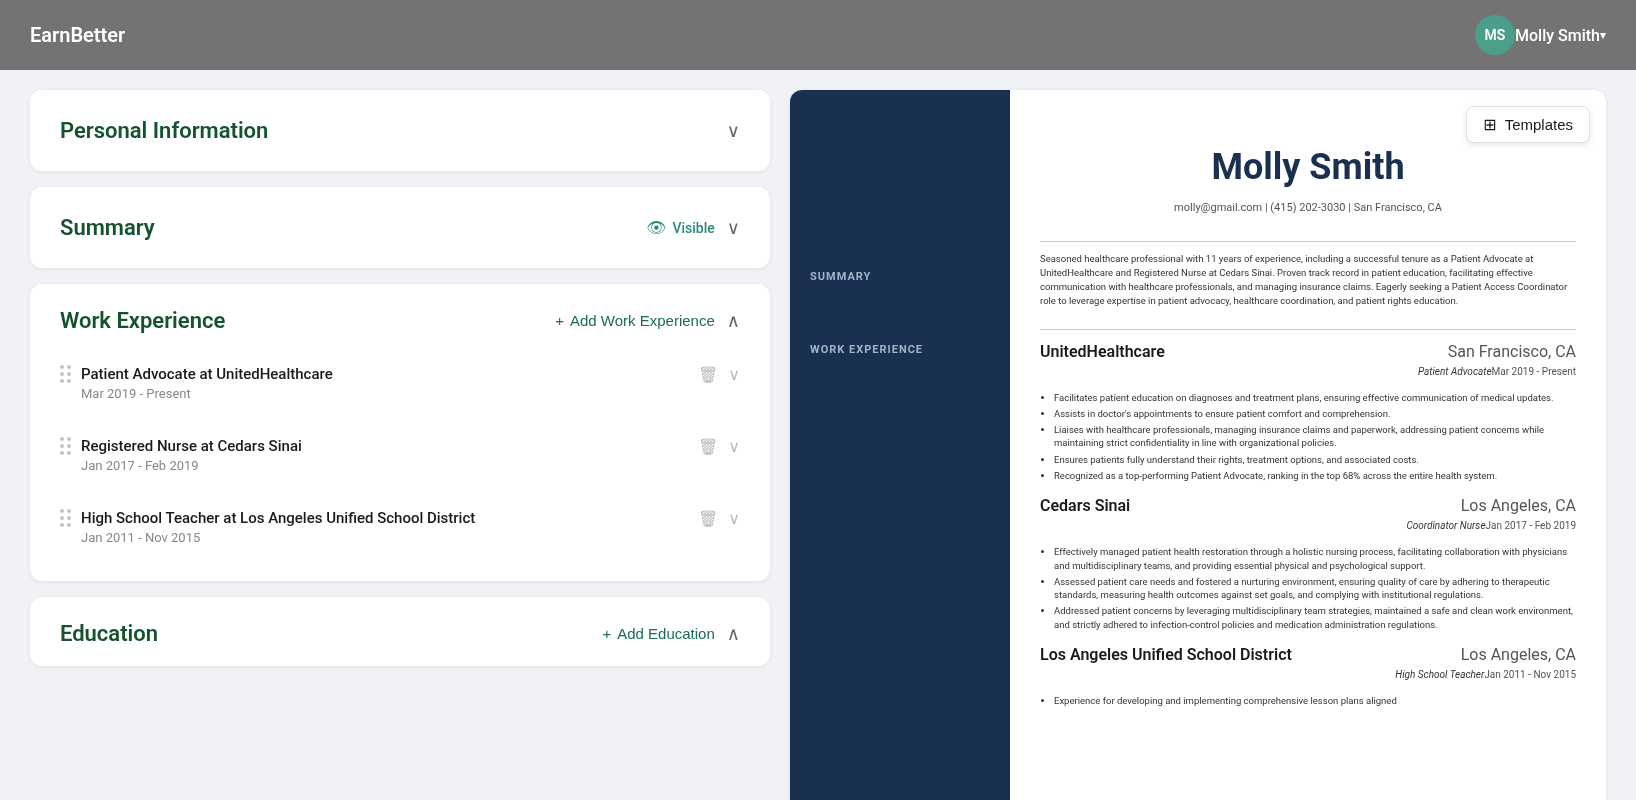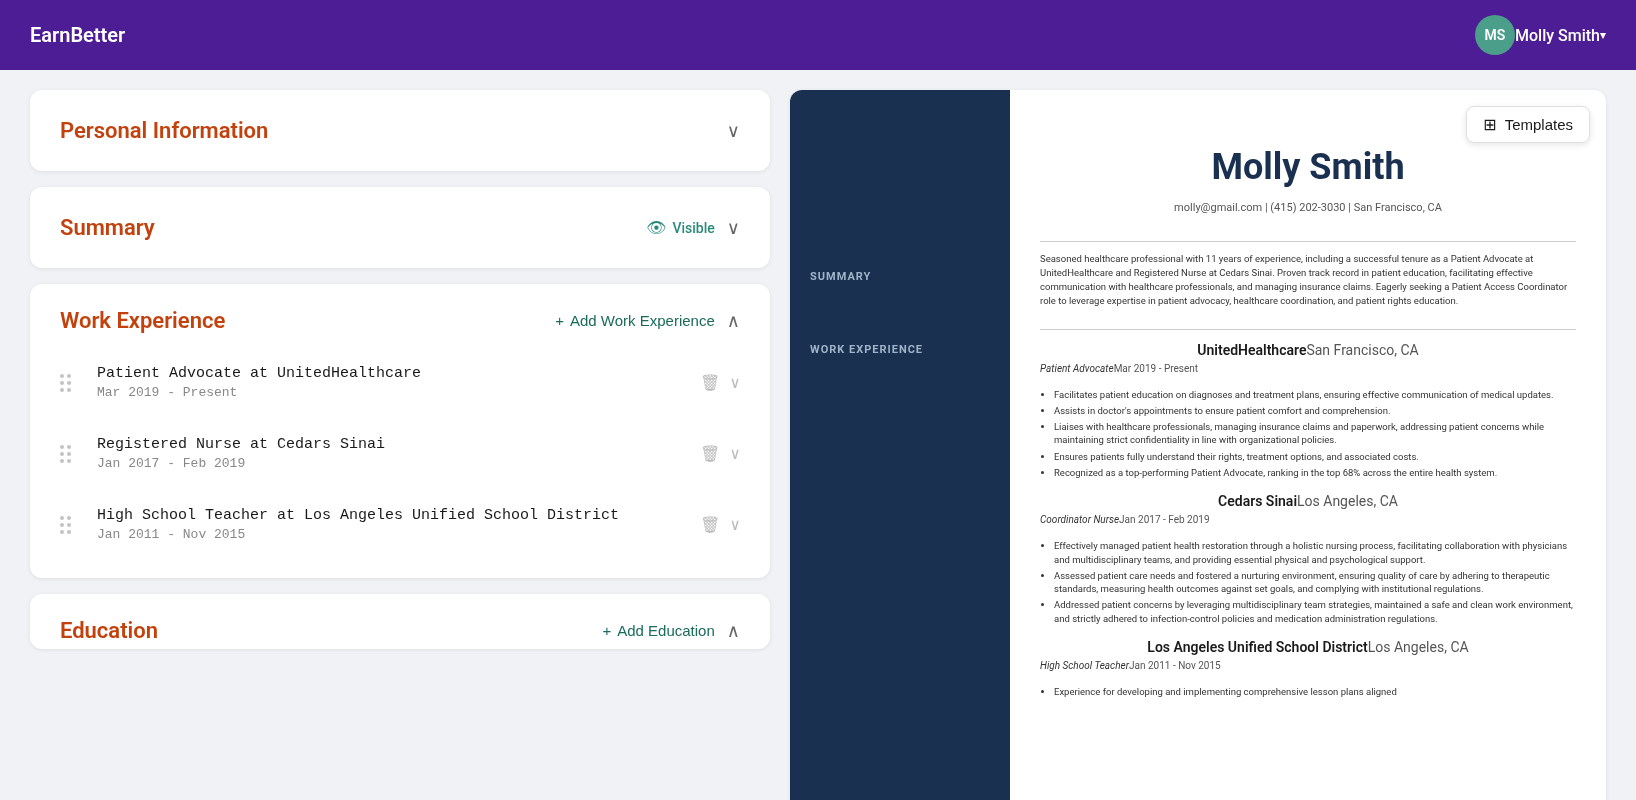--- a/index.html
+++ b/index.html
@@ -4,21 +4,21 @@
   <style>
     * { box-sizing: border-box; margin: 0; padding: 0; }
     body {
       font-family: -apple-system, BlinkMacSystemFont, 'Segoe UI', Roboto, sans-serif;
       background: #f0f2f5;
       min-height: 800px;
     }
 
     
     .header {
-      background: #4c1d95;
+      background: #737373;
       height: 70px;
       display: flex;
       align-items: center;
       justify-content: space-between;
       padding: 0 30px;
     }
     .header-logo {
       color: white;
       font-size: 20px;
       font-weight: 600;
@@ -76,21 +76,21 @@
     .section-header {
       display: flex;
       align-items: center;
       justify-content: space-between;
       padding: 28px 30px;
       cursor: pointer;
     }
     .section-title {
       font-size: 22px;
       font-weight: 600;
-      color: #c2410c;
+      color: #14532d;
     }
     .section-header-right {
       display: flex;
       align-items: center;
       gap: 12px;
     }
     .visible-badge {
       display: flex;
       align-items: center;
       gap: 6px;
@@ -127,25 +127,24 @@
     }
 
     .work-items {
       padding: 0 20px 20px;
       display: flex;
       flex-direction: column;
       gap: 4px;
     }
     .work-item {
       display: flex;
-      align-items: center;
-      gap: 26px;
+      align-items: flex-start;
+      gap: 10px;
       padding: 16px 10px;
       border-radius: 8px;
-      font-family: Liberation Mono, monospace;
     }
     .drag-handle {
       color: #bbb;
       font-size: 14px;
       cursor: grab;
       display: flex;
       flex-direction: column;
       gap: 3px;
     }
     .drag-dots {
@@ -187,21 +186,21 @@
       color: #bbb;
       font-size: 16px;
       cursor: pointer;
     }
 
     
     .education-header {
       display: flex;
       align-items: center;
       justify-content: space-between;
-      padding: 24px 30px 6px;
+      padding: 24px 30px 20px;
     }
 
     
     .right-panel {
       flex: 1;
       background: white;
       border-radius: 12px;
       box-shadow: 0 1px 4px rgba(0,0,0,0.08);
       overflow: hidden;
       position: relative;
@@ -283,33 +282,33 @@
       padding-bottom: 4px;
       margin-bottom: 10px;
       margin-top: 16px;
     }
 
     .resume-job {
       margin-bottom: 12px;
     }
     .resume-job-header {
       display: flex;
-      justify-content: center;
-      font-size: 14px;
+      justify-content: space-between;
+      font-size: 16px;
     }
     .resume-company {
       font-weight: 600;
       color: #1a1a1a;
     }
     .resume-location {
       color: #555;
     }
     .resume-role-header {
       display: flex;
-      justify-content: flex-start;
+      justify-content: flex-end;
       font-size: 10px;
     }
     .resume-role {
       font-style: italic;
       color: #333;
     }
     .resume-dates {
       color: #555;
     }
     .resume-bullets {

